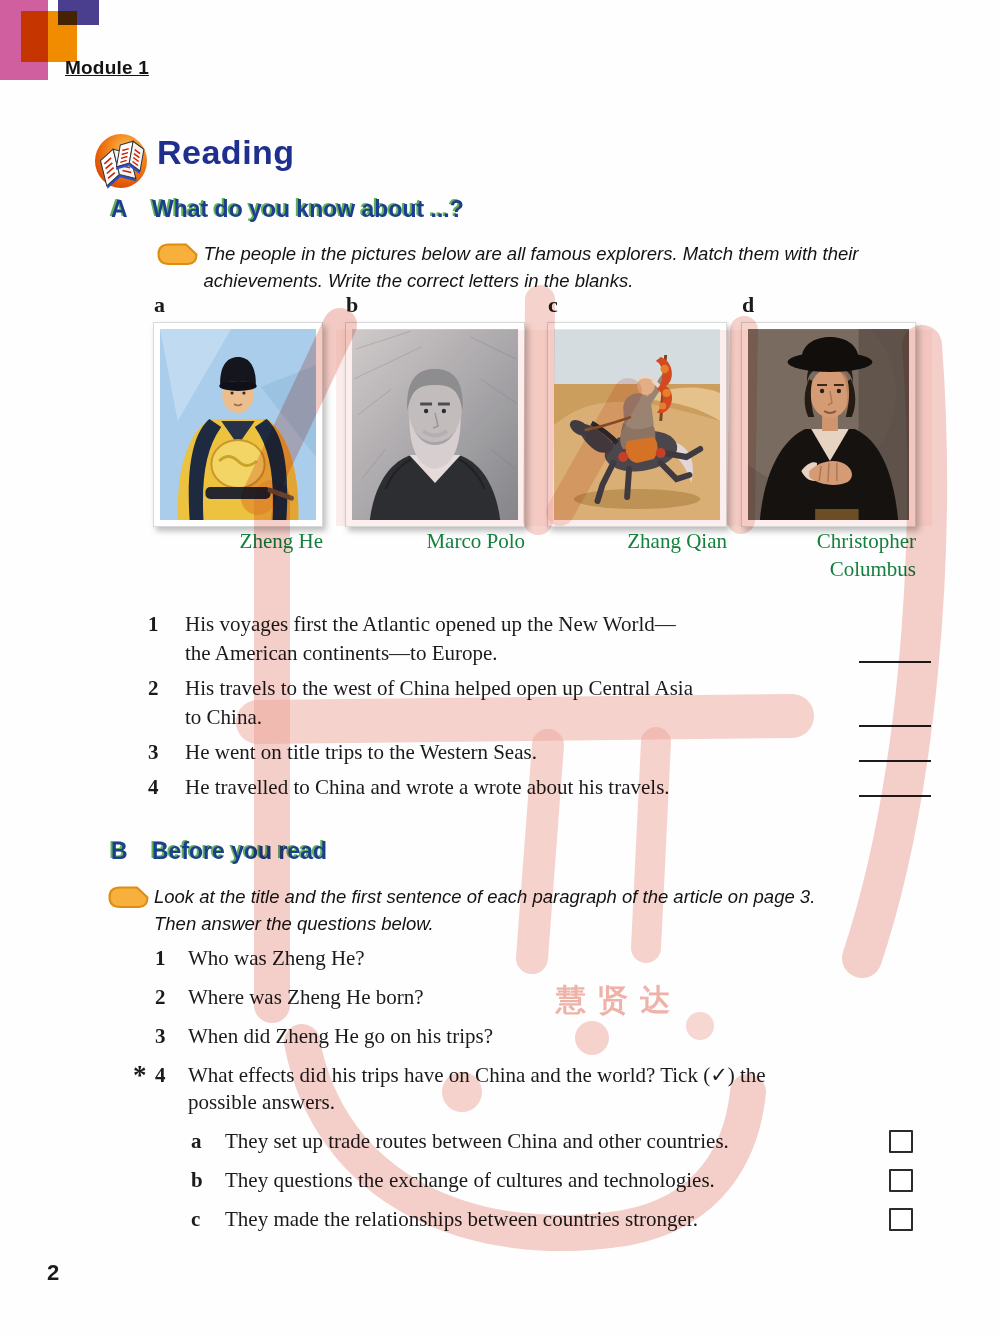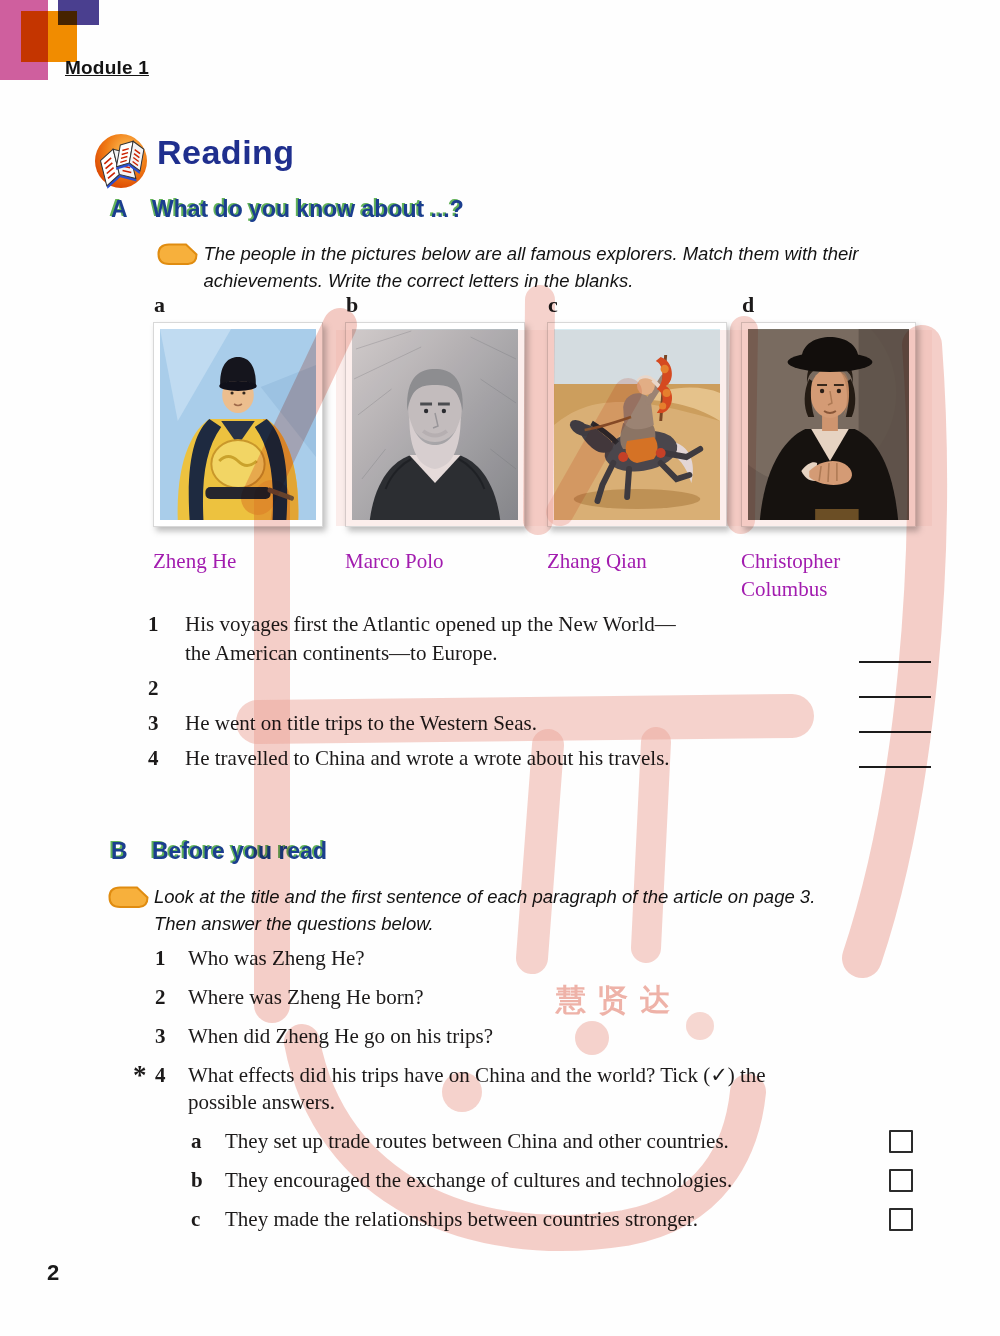--- a/index.html
+++ b/index.html
@@ -41,21 +41,21 @@
   .pictures-row{position:absolute;left:153px;top:294px;display:flex;}
   .pic-col{margin:0;display:flex;flex-direction:column;}
   .pic-col.ca{width:170px;margin-right:22px;}
   .pic-col.cb{width:180px;margin-right:22px;}
   .pic-col.cc{width:180px;margin-right:14px;}
   .pic-col.cd{width:175px;}
   .pic-letter{font-size:22px;font-weight:700;margin:0 0 6px 1px;line-height:22px;}
   .photo{background:#ffffff;border:1px solid #d8d8d8;box-shadow:3px 4px 6px rgba(90,90,90,.4);
         padding:6px;height:191px;}
   .photo svg{display:block;width:100%;height:100%;}
-  .pic-name{margin-top:20px;text-align:left;font-size:21px;line-height:28px;color:#a21caf;}
+  .pic-name{margin-top:0;text-align:right;font-size:21px;line-height:28px;color:#15803d;}
 
   
   .match-list{position:absolute;left:148px;top:610px;width:783px;list-style:none;margin:0;padding:0;}
   .m-item{display:flex;align-items:flex-end;margin-bottom:6px;font-size:21px;line-height:29px;}
   .m-num{flex:0 0 37px;font-weight:700;align-self:flex-start;}
   .m-text{max-width:660px;}
   .m-text .l{display:block;}
   .blank{margin-left:auto;width:72px;border-bottom:2.2px solid #1c1c1c;height:0;margin-bottom:5px;}
 
   
@@ -290,20 +290,24 @@
     <li class="m-item">
       <span class="m-num">1</span>
       <div class="m-text">
         <span class="l">His voyages first the Atlantic opened up the New World—</span>
         <span class="l">the American continents—to Europe.</span>
       </div>
       <div class="blank"></div>
     </li>
     <li class="m-item">
       <span class="m-num">2</span>
+      <div class="m-text">
+        <span class="l">His travels to the west of China helped open up Central Asia</span>
+        <span class="l">to China.</span>
+      </div>
       <div class="blank"></div>
     </li>
     <li class="m-item">
       <span class="m-num">3</span>
       <div class="m-text">
         <span class="l">He went on title trips to the Western Seas.</span>
       </div>
       <div class="blank"></div>
     </li>
     <li class="m-item">
@@ -365,21 +369,21 @@
   </div>
 
   <div class="options">
     <div class="opt-row">
       <span class="opt-letter">a</span>
       <span class="opt-text">They set up trade routes between China and other countries.</span>
       <div class="checkbox"></div>
     </div>
     <div class="opt-row">
       <span class="opt-letter">b</span>
-      <span class="opt-text">They encouraged the exchange of cultures and technologies.</span>
+      <span class="opt-text">They questions the exchange of cultures and technologies.</span>
       <div class="checkbox"></div>
     </div>
     <div class="opt-row">
       <span class="opt-letter">c</span>
       <span class="opt-text">They made the relationships between countries stronger.</span>
       <div class="checkbox"></div>
     </div>
   </div>
 
   <div class="page-number">2</div>

